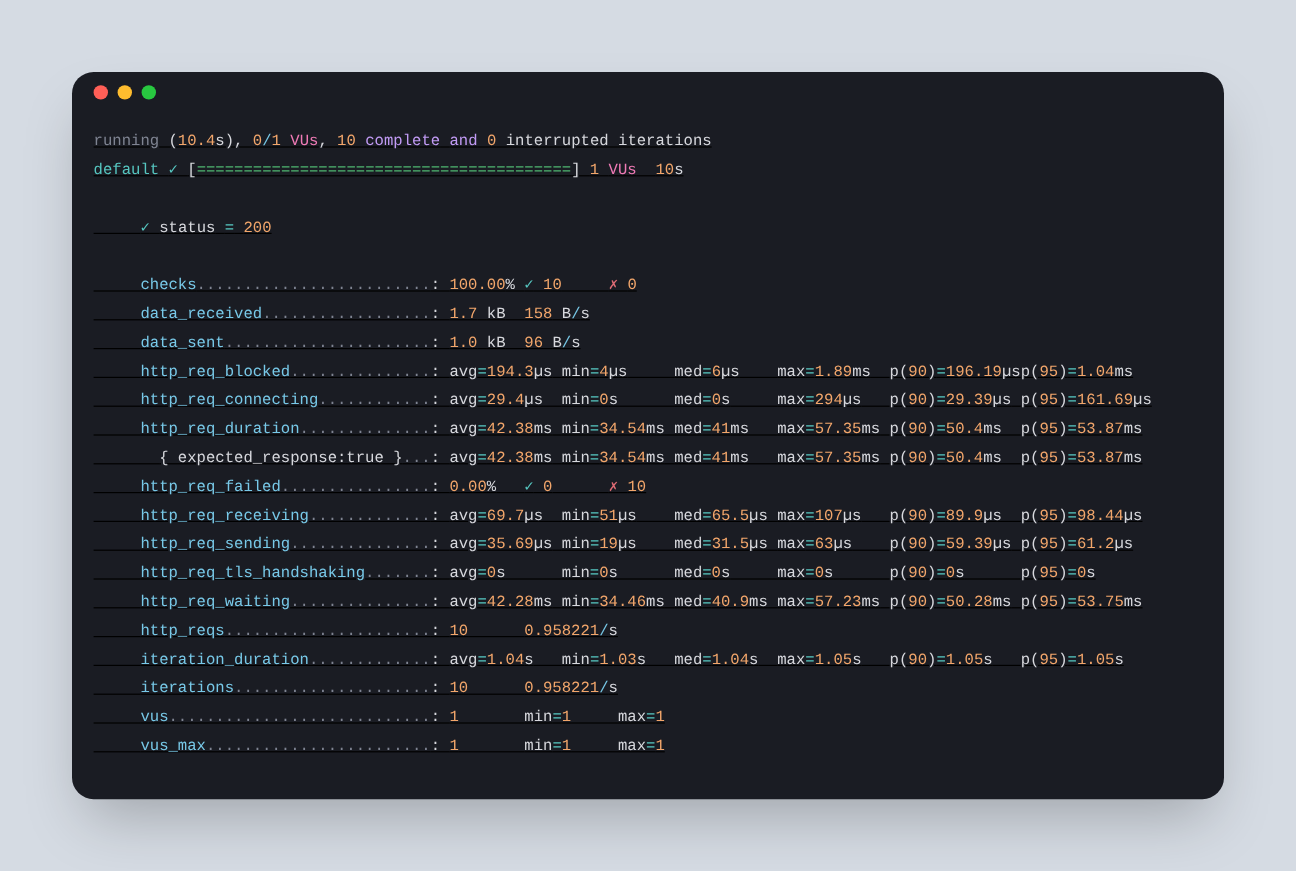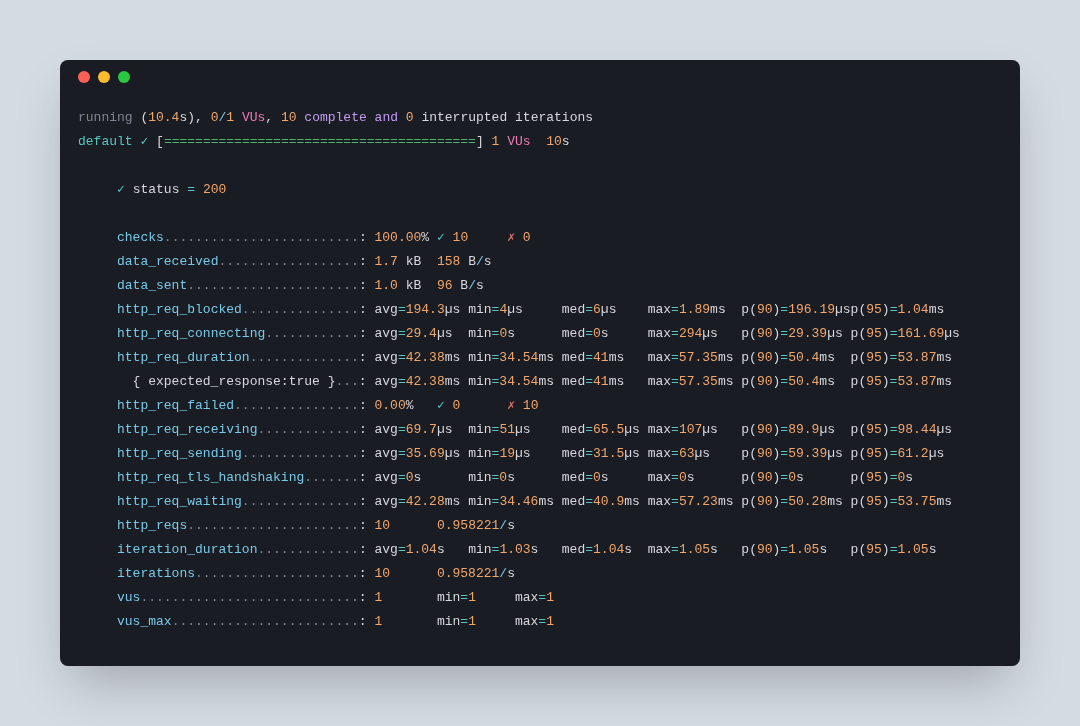--- a/index.html
+++ b/index.html
@@ -6,23 +6,24 @@
     margin: 0; padding: 0;
     width: 1080px; height: 726px;
     background: #d5dbe3;
     font-family: 'SFMono-Regular', 'Menlo', 'Consolas', 'Liberation Mono', monospace;
   }
   .frame {
     position: absolute;
     left: 60px; top: 60px;
     width: 960px; height: 606px;
     background: #1a1c23;
-    border-radius: 8px;
+    border-radius: 18px;
     box-shadow: 0 25px 50px -12px rgba(0, 0, 0, 0.25);
     overflow: hidden;
+    text-decoration: underline;
   }
   .titlebar {
     height: 34px;
     display: flex;
     align-items: center;
     padding-left: 18px;
     gap: 8px;
   }
   .dot { width: 12px; height: 12px; border-radius: 50%; }
   .dot.red    { background: #ff5f57; }

